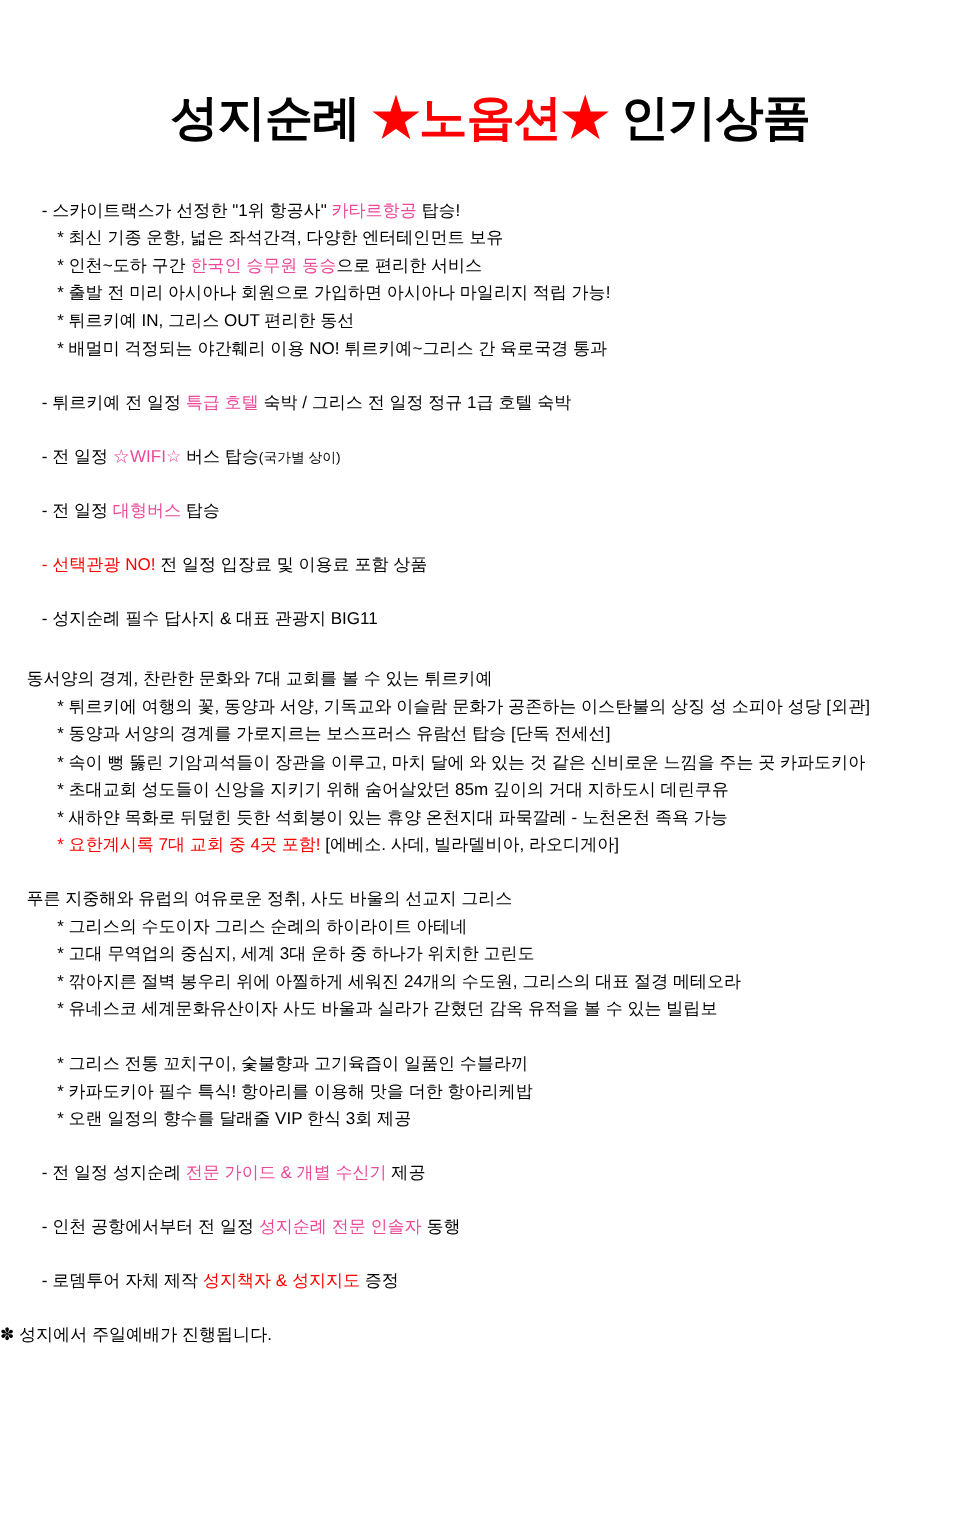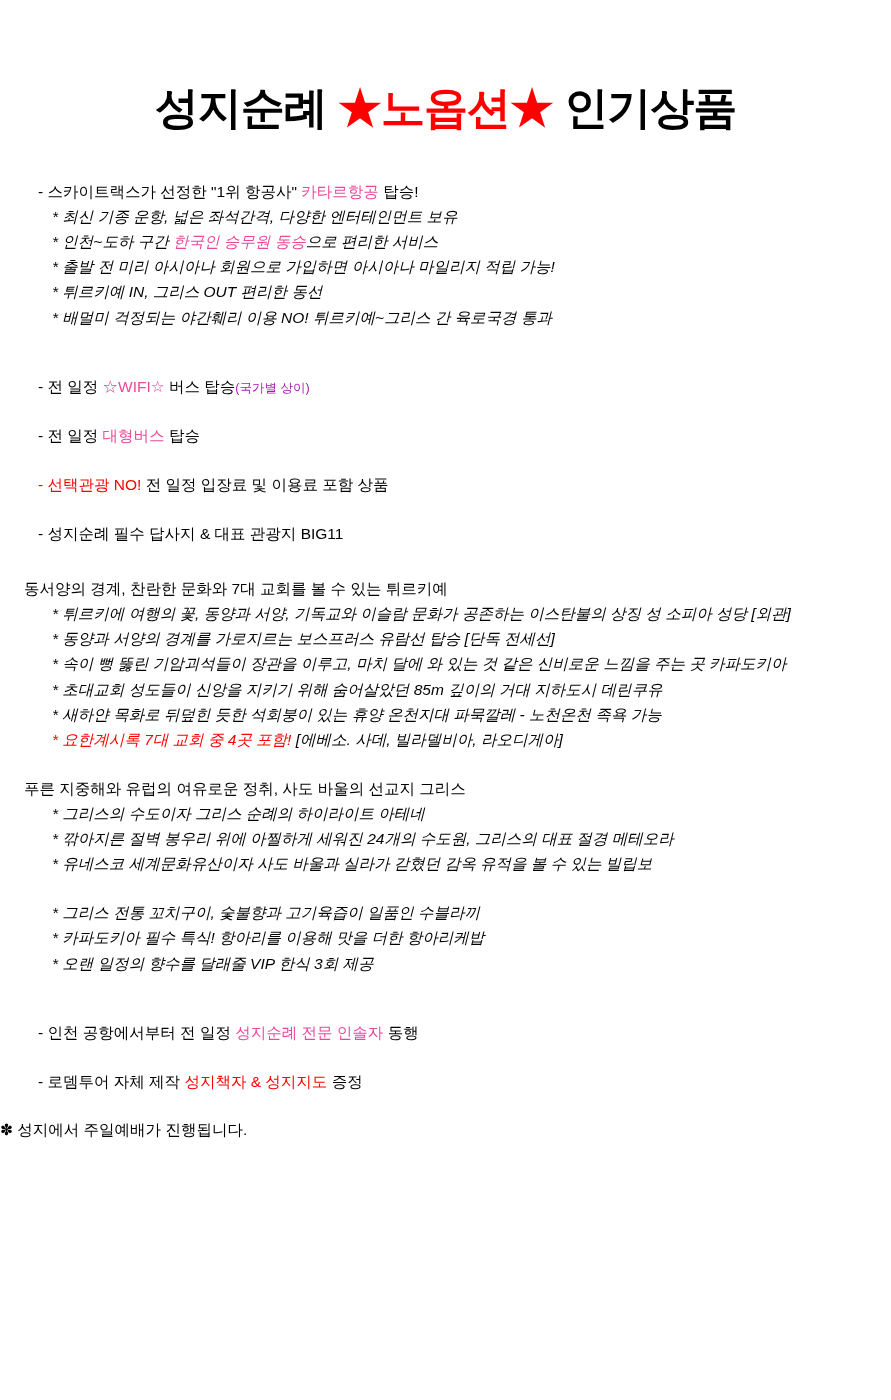--- a/index.html
+++ b/index.html
@@ -42,31 +42,30 @@
   .line {
     font-size: 15.5px;
     line-height: 1.62;
     white-space: nowrap;
   }
   .line.lead {
     padding-left: 16px;
   }
   .line.sub {
     padding-left: 30px;
-    font-style: italic;
   }
   .line.head {
     padding-left: 2px;
   }
   .spacer-md { height: 20px; }
   .spacer-lg { height: 26px; }
   .blue { color: #ec4899; }
   .red { color: #ff0000; }
   .small-red {
-    color: #a21caf;
+    color: #000000;
     font-size: 12.5px;
   }
   .footnote {
     font-size: 15.5px;
     padding-left: 0;
     padding-top: 22px;
     padding-bottom: 30px;
   }
 </style>
 </head>
@@ -81,20 +80,23 @@
   <div class="body-block" id="body-block">
       <div class="grp">
         <div class="line lead"><span>- 스카이트랙스가 선정한 "1위 항공사" </span><span class="blue">카타르항공</span><span> 탑승!</span></div>
         <div class="line sub"><span>* 최신 기종 운항, 넓은 좌석간격, 다양한 엔터테인먼트 보유</span></div>
         <div class="line sub"><span>* 인천~도하 구간 </span><span class="blue">한국인 승무원 동승</span><span>으로 편리한 서비스</span></div>
         <div class="line sub"><span>* 출발 전 미리 아시아나 회원으로 가입하면 아시아나 마일리지 적립 가능!</span></div>
         <div class="line sub"><span>* 튀르키예 IN, 그리스 OUT 편리한 동선</span></div>
         <div class="line sub"><span>* 배멀미 걱정되는 야간훼리 이용 NO! 튀르키예~그리스 간 육로국경 통과</span></div>
       </div>
       <div class="spacer-md"></div>
+      <div class="grp">
+        <div class="line lead"><span>- 튀르키예 전 일정 </span><span class="blue">특급 호텔</span><span> 숙박 / 그리스 전 일정 정규 1급 호텔 숙박</span></div>
+      </div>
       <div class="spacer-md"></div>
       <div class="grp">
         <div class="line lead"><span>- 전 일정 </span><span class="blue">☆WIFI☆</span><span> 버스 탑승</span><span class="small-red">(국가별 상이)</span></div>
       </div>
       <div class="spacer-md"></div>
       <div class="grp">
         <div class="line lead"><span>- 전 일정 </span><span class="blue">대형버스</span><span> 탑승</span></div>
       </div>
       <div class="spacer-md"></div>
       <div class="grp">
@@ -111,30 +113,34 @@
         <div class="line sub"><span>* 동양과 서양의 경계를 가로지르는 보스프러스 유람선 탑승 [단독 전세선]</span></div>
         <div class="line sub"><span>* 속이 뻥 뚫린 기암괴석들이 장관을 이루고, 마치 달에 와 있는 것 같은 신비로운 느낌을 주는 곳 카파도키아</span></div>
         <div class="line sub"><span>* 초대교회 성도들이 신앙을 지키기 위해 숨어살았던 85m 깊이의 거대 지하도시 데린쿠유</span></div>
         <div class="line sub"><span>* 새하얀 목화로 뒤덮힌 듯한 석회붕이 있는 휴양 온천지대 파묵깔레 - 노천온천 족욕 가능</span></div>
         <div class="line sub"><span class="red">* </span><span class="red">요한계시록 7대 교회 중 4곳 포함!</span><span> [에베소. 사데, 빌라델비아, 라오디게아]</span></div>
       </div>
       <div class="spacer-md"></div>
       <div class="grp">
         <div class="line head"><span>푸른 지중해와 유럽의 여유로운 정취, 사도 바울의 선교지 그리스</span></div>
         <div class="line sub"><span>* 그리스의 수도이자 그리스 순례의 하이라이트 아테네</span></div>
+        <div class="line sub"><span>* 고대 무역업의 중심지, 세계 3대 운하 중 하나가 위치한 고린도</span></div>
         <div class="line sub"><span>* 깎아지른 절벽 봉우리 위에 아찔하게 세워진 24개의 수도원, 그리스의 대표 절경 메테오라</span></div>
         <div class="line sub"><span>* 유네스코 세계문화유산이자 사도 바울과 실라가 갇혔던 감옥 유적을 볼 수 있는 빌립보</span></div>
       </div>
       <div class="spacer-md"></div>
       <div class="grp">
         <div class="line sub"><span>* 그리스 전통 꼬치구이, 숯불향과 고기육즙이 일품인 수블라끼</span></div>
         <div class="line sub"><span>* 카파도키아 필수 특식! 항아리를 이용해 맛을 더한 항아리케밥</span></div>
         <div class="line sub"><span>* 오랜 일정의 향수를 달래줄 VIP 한식 3회 제공</span></div>
       </div>
       <div class="spacer-md"></div>
+      <div class="grp">
+        <div class="line lead"><span>- 전 일정 성지순례 </span><span class="blue">전문 가이드 &amp; 개별 수신기</span><span> 제공</span></div>
+      </div>
       <div class="spacer-md"></div>
       <div class="grp">
         <div class="line lead"><span>- 인천 공항에서부터 전 일정 </span><span class="blue">성지순례 전문 인솔자</span><span> 동행</span></div>
       </div>
       <div class="spacer-md"></div>
       <div class="grp">
         <div class="line lead"><span>- 로뎀투어 자체 제작 </span><span class="red">성지책자 &amp; 성지지도</span><span> 증정</span></div>
       </div>
     </div>
 

